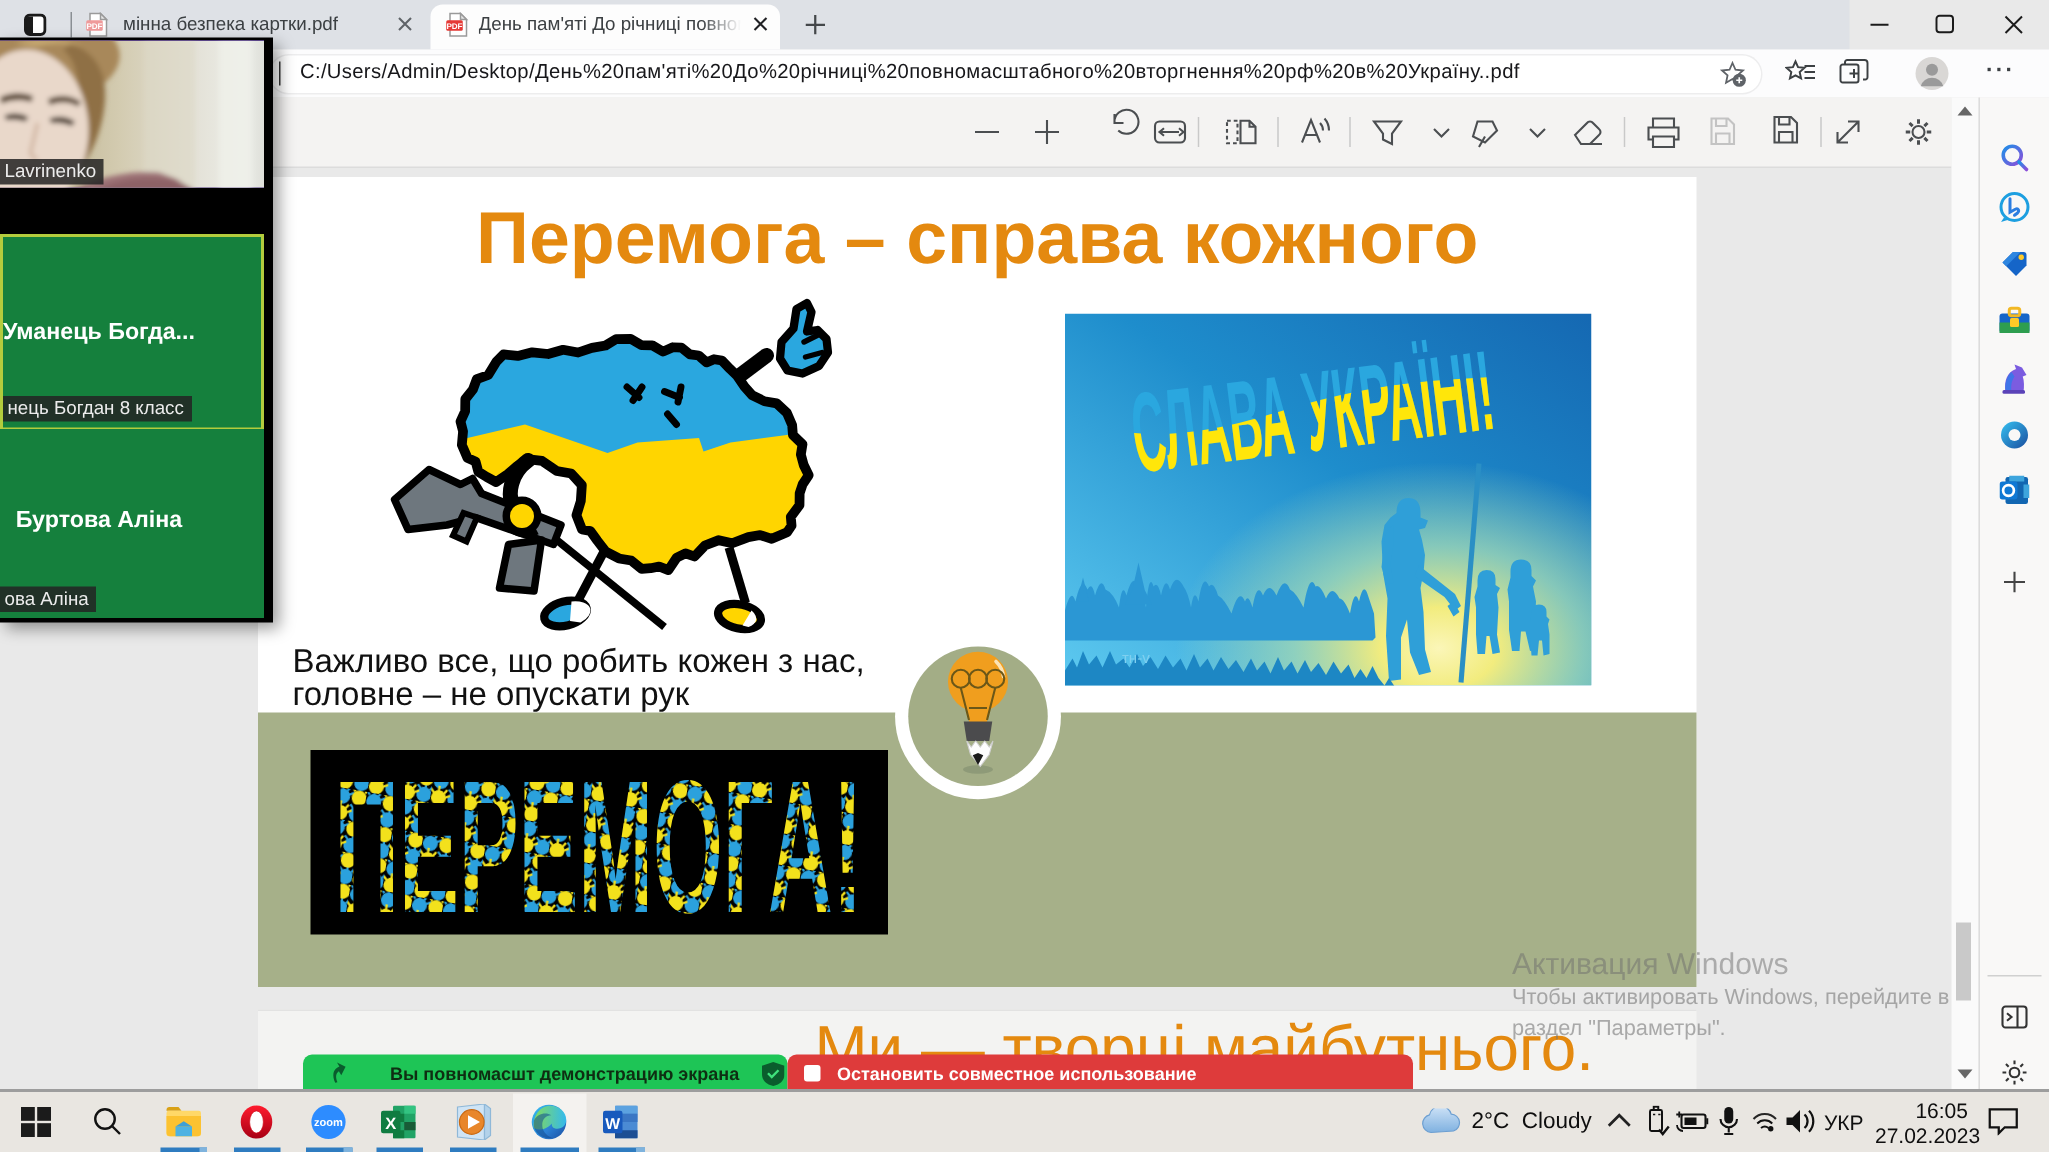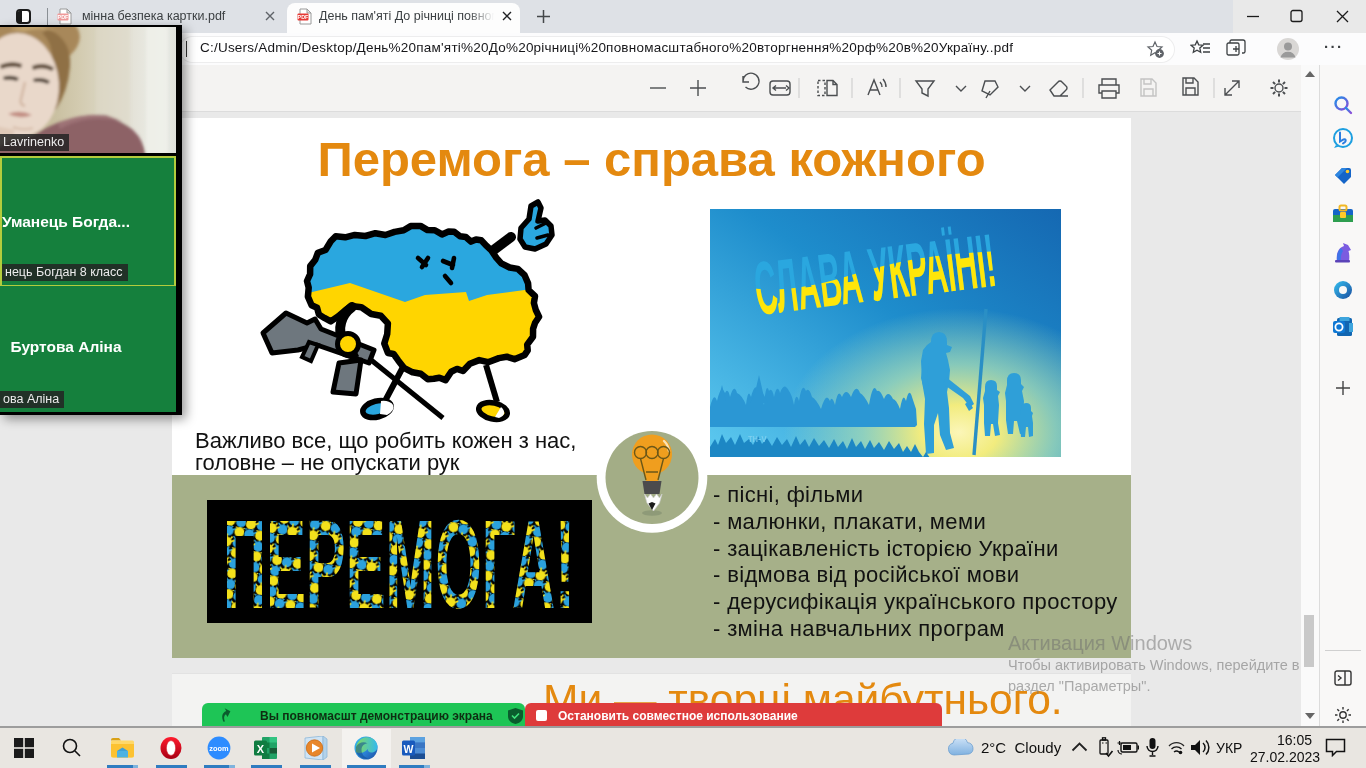--- a/index.html
+++ b/index.html
@@ -252,21 +252,20 @@
     <path d="M49,52 h16 l-2.5,11 h-11 Z" fill="#f09e1e"></path>
     <path d="M69,21 a17,17 0 0,1 5,10" stroke="#fbe3b5" stroke-width="2.4" fill="none" stroke-linecap="round"></path>
     <circle cx="45.5" cy="32.5" r="6" fill="none" stroke="#6b5718" stroke-width="1.4"></circle>
     <circle cx="57" cy="32.5" r="6" fill="none" stroke="#6b5718" stroke-width="1.4"></circle>
     <circle cx="68.5" cy="32.5" r="6" fill="none" stroke="#6b5718" stroke-width="1.4"></circle>
     <path d="M45.5,38.5 L51,60 M68.5,38.5 L63,60 M51,52 h12" stroke="#6b5718" stroke-width="1.4" fill="none"></path>
     <path d="M47.5,61 h19 l-2,13 h-15 Z" fill="#4b4b4d"></path>
     <path d="M49.5,74 l3,4 3,-4 3,4 3,-4 3,4 2.5,-4 l-2.5,9 -6,8 -6.5,-8 Z" fill="#fdfdfd" stroke="#cfcfcf" stroke-width="0.7"></path>
     <path d="M53.5,83.5 l3.5,6.5 3.5,-6.5 -3.5,-1.5 Z" fill="#1a1a1a"></path>
   </svg>
-  <div id="list">- пісні, фільми<br>- малюнки, плакати, меми<br>- зацікавленість історією України<br>- відмова від російської мови<br>- дерусифікація українського простору<br>- зміна навчальних програм</div>
 </div>
 <div id="page2">
   <div id="title2">Ми — творці майбутнього.</div>
 </div>
 
 <div id="scrollcol">
   <div class="abs" style="left:4px;top:6px;width:0;height:0;border-left:5px solid transparent;border-right:5px solid transparent;border-bottom:6px solid #666"></div>
   <div id="thumb"></div>
   <div class="abs" style="left:4px;top:648px;width:0;height:0;border-left:5px solid transparent;border-right:5px solid transparent;border-top:6px solid #666"></div>
 </div>
@@ -486,21 +485,21 @@
       <path d="M13,5 a6,6 0 0,1 0,9 M16,2.5 a10,10 0 0,1 0,14" fill="none" stroke="#111" stroke-width="1.5"></path>
     </svg>
   <div class="abs" style="left:1216px;top:12px;font-size:14px;color:#0f0f0f">УКР</div>
   <div class="abs" style="left:1250px;top:4px;width:62px;text-align:right;font-size:14px;color:#0f0f0f;line-height:16.5px">16:05<br>27.02.2023</div>
   <svg class="abs" style="left:1325px;top:10px" width="21" height="19" viewBox="0 0 21 19" fill="none" stroke="#111" stroke-width="1.5">
       <path d="M1.5,1.5 h18 v12 h-8 l-4,4 v-4 h-6 Z"></path>
     </svg>
 </div>
 
 <div id="overlay">
-  <div class="tile" id="vtile" style="top:2px;height:126px;background:#8b5cf6">
+  <div class="tile" id="vtile" style="top:2px;height:98px;background:#8b5cf6">
     <svg width="176" height="126" viewBox="0 0 176 126">
       <defs>
         <linearGradient id="vbg" x1="0" y1="0" x2="1" y2="0">
           <stop offset="0" stop-color="#b3a67e"></stop>
             <stop offset="0.45" stop-color="#d3cbb0"></stop>
             <stop offset="0.75" stop-color="#e4e2d8"></stop>
             <stop offset="0.92" stop-color="#eceee8"></stop>
             <stop offset="1" stop-color="#dfe0da"></stop>
         </linearGradient>
         <filter id="soft" x="-20%" y="-20%" width="140%" height="140%">

